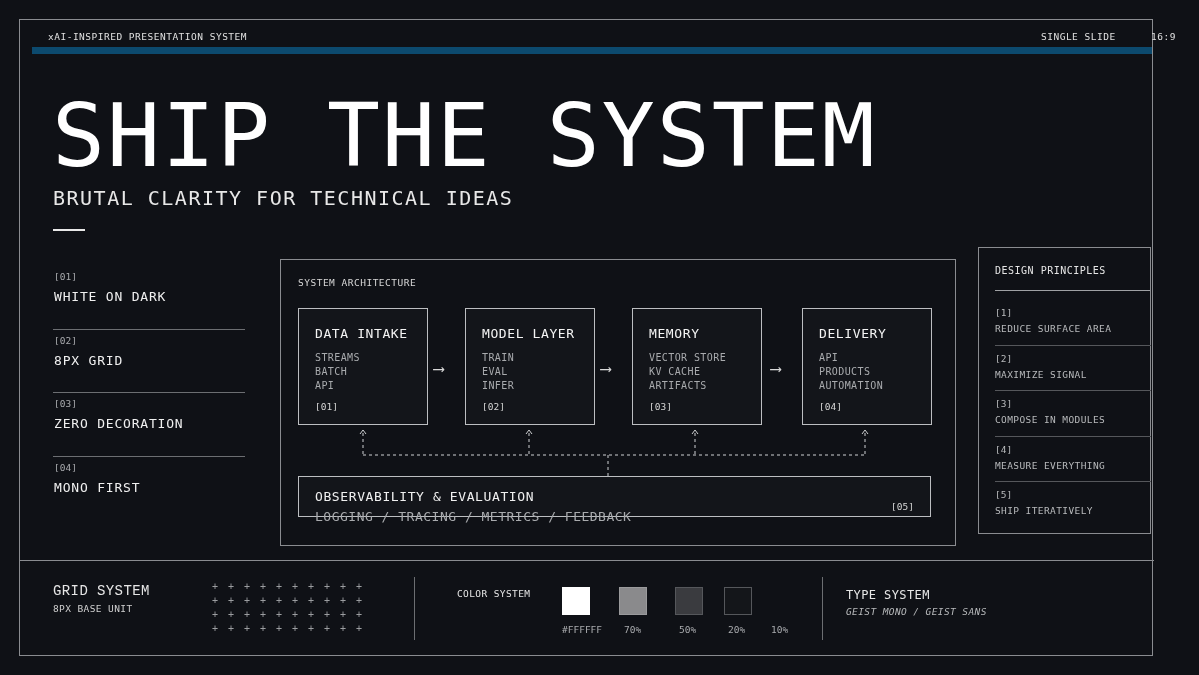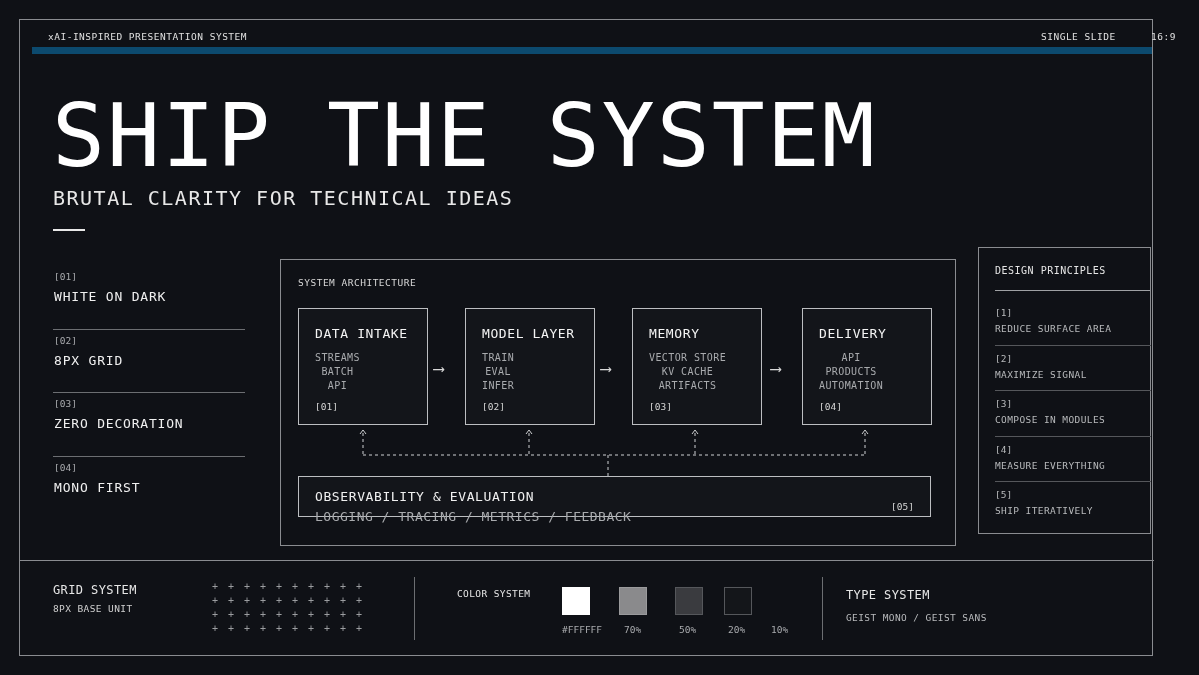--- a/index.html
+++ b/index.html
@@ -16,50 +16,50 @@
   .rule { position: absolute; left: 53px; top: 229px; width: 32px; height: 2px; background: #e8e8e8; }
 
   .plist { position: absolute; left: 53px; top: 266px; width: 192px; }
   .pitem { height: 63.5px; border-bottom: 1px solid #6c6e72; position: relative; }
   .pitem:last-child { border-bottom: none; }
   .pitem .n { position: absolute; top: 5px; left: 1px; font-size: 9.5px; color: #a9abae; }
   .pitem .t { position: absolute; top: 23px; left: 1px; font-size: 13px; letter-spacing: 0.8px; color: #f0f0f0; }
 
   .arch { position: absolute; left: 280px; top: 259px; width: 676px; height: 287px; border: 1px solid #8a8c90; }
   .arch .title { position: absolute; left: 17px; top: 17px; font-size: 9.5px; letter-spacing: 0.5px; color: #d8d8d8; }
-  .node { position: absolute; top: 48px; width: 130px; height: 117px; border: 1px solid #bcbec1; background: #13151a; text-align: center; }
+  .node { position: absolute; top: 48px; width: 130px; height: 117px; border: 1px solid #bcbec1; background: #13151a; }
   .node .h { position: absolute; left: 16px; top: 17px; font-size: 13px; letter-spacing: 0.6px; color: #f4f4f4; }
   .node .items { position: absolute; left: 16px; top: 42px; font-size: 10px; line-height: 14px; letter-spacing: 0.4px; color: #a9abae; }
   .node .id { position: absolute; left: 16px; top: 92px; font-size: 9.5px; color: #d6d6d6; }
   .arrow { position: absolute; top: 101px; font-size: 16px; color: #d8d8d8; line-height: 1; }
   .obs { position: absolute; left: 17px; top: 216px; width: 633px; height: 41px; border: 1px solid #bcbec1; background: #13151a; }
   .obs .h { position: absolute; left: 16px; top: 12px; font-size: 13px; letter-spacing: 0.6px; color: #f0f0f0; }
   .obs .s { position: absolute; left: 16px; top: 32px; font-size: 13px; letter-spacing: 0.5px; color: #a9abae; }
   .obs .id { position: absolute; right: 16px; top: 24px; font-size: 9.5px; color: #d6d6d6; }
   svg.conn { position: absolute; left: 0; top: 0; }
 
   .dp { position: absolute; left: 978px; top: 247px; width: 173px; height: 287px; border: 1px solid #8a8c90; }
   .dp .title { position: absolute; left: 16px; top: 17px; font-size: 10px; letter-spacing: 0.5px; color: #e6e6e6; }
   .dp .hr { position: absolute; left: 16px; right: 0; top: 42px; height: 1px; background: #9fa1a4; }
   .dp .list { position: absolute; left: 16px; top: 52px; width: 156px; }
   .ditem { height: 45.5px; border-bottom: 1px solid #55575b; position: relative; }
   .ditem:last-child { border-bottom: none; }
   .ditem .n { position: absolute; top: 7px; font-size: 9.5px; color: #b8babc; }
   .ditem .t { position: absolute; top: 23px; font-size: 9.5px; letter-spacing: 0.4px; color: #b8babc; }
 
   .footer { position: absolute; left: 0; top: 540px; width: 1134px; height: 96px; border-top: 1px solid #8a8c90; }
-  .f-grid-t { position: absolute; left: 33px; top: 22px; font-size: 12px; color: #e6e6e6; letter-spacing: 0.4px; }
+  .f-grid-t { position: absolute; left: 33px; top: 22px; font-size: 14px; color: #e6e6e6; letter-spacing: 0.4px; font-family: Liberation Mono, monospace; }
   .f-grid-s { position: absolute; left: 33px; top: 42px; font-size: 9.5px; color: #d0d0d0; letter-spacing: 0.4px; }
   .plusgrid { position: absolute; left: 187px; top: 19px; display: grid; grid-template-columns: repeat(10, 16px); grid-auto-rows: 14px; font-size: 10px; color: #9c9ea1; text-align: center; line-height: 14px; }
   .vdiv { position: absolute; top: 16px; width: 1px; height: 63px; background: #6c6e72; }
   .f-color-t { position: absolute; left: 437px; top: 27px; font-size: 9.5px; color: #e6e6e6; letter-spacing: 0.4px; }
   .sw { position: absolute; top: 26px; width: 28px; height: 28px; }
   .swl { position: absolute; top: 63px; font-size: 9.5px; color: #a9abae; }
   .f-type-t { position: absolute; left: 845px; top: 27px; font-size: 12px; color: #e6e6e6; letter-spacing: 0.4px; }
-  .f-type-s { position: absolute; left: 845px; top: 51px; font-size: 9.5px; color: #b8babc; letter-spacing: 0.4px; }
+  .f-type-s { position: absolute; left: 845px; top: 45px; font-size: 9.5px; color: #b8babc; letter-spacing: 0.4px; font-style: italic; }
 </style>
 </head>
 <body>
 
 <div class="frame">
   <div class="topbar">
     <span class="l">xAI-INSPIRED PRESENTATION SYSTEM</span>
     <span class="r1">SINGLE SLIDE</span>
     <span class="r2">16:9</span>
   </div>

